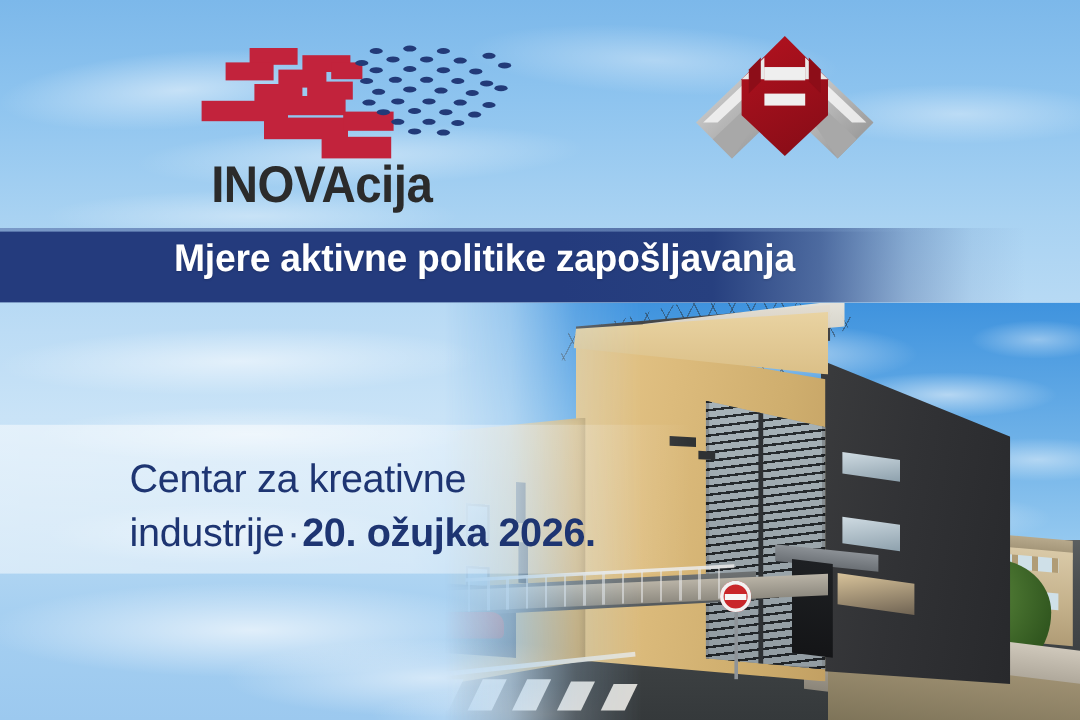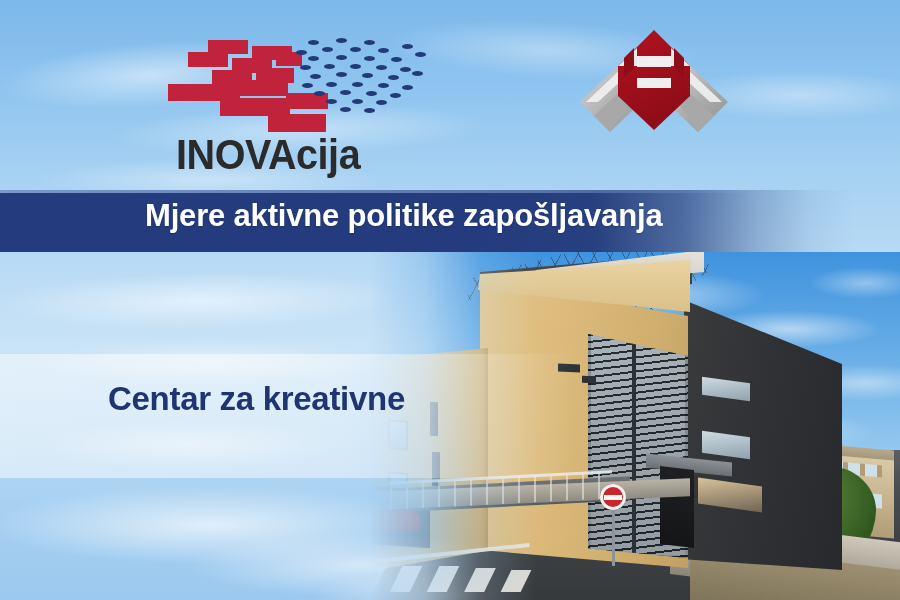--- a/index.html
+++ b/index.html
@@ -311,21 +311,21 @@
     position:absolute;left:0;top:354px;width:900px;height:124px;
     background:linear-gradient(90deg,rgba(255,255,255,.50) 0%,rgba(255,255,255,.46) 38%,rgba(255,255,255,.18) 54%,rgba(255,255,255,0) 64%);
   }
   .subtitle{
     position:absolute;left:108px;top:376px;width:400px;
     font-family:"Liberation Sans", sans-serif;
     color:#1e3572;
     font-size:33px;line-height:45px;
     letter-spacing:-0.3px;
   }
-  .subtitle .l1{display:block;font-weight:700;}
+  .subtitle .l1{display:block;font-weight:400;}
   .subtitle .l2{display:block;font-weight:400;white-space:nowrap;}
   .subtitle .bold{font-weight:700;}
   .subtitle .sep{font-weight:400;padding:0 2px;}
 </style>
 </head>
 <body>
 
 <div id="poster">
 
   <div class="sky">
@@ -517,15 +517,16 @@
     </div>
   </div>
 
   <div class="banner"></div>
   <div class="banner-top-line"></div>
   <div class="banner-title">Mjere aktivne politike zapošljavanja</div>
 
   <div class="light-band"></div>
   <div class="subtitle">
     <span class="l1">Centar za kreativne</span>
+    <span class="l2"><span>industrije</span><span class="sep">·</span><span class="bold">20. ožujka 2026.</span></span>
   </div>
 
 </div>
 
 </body></html>

